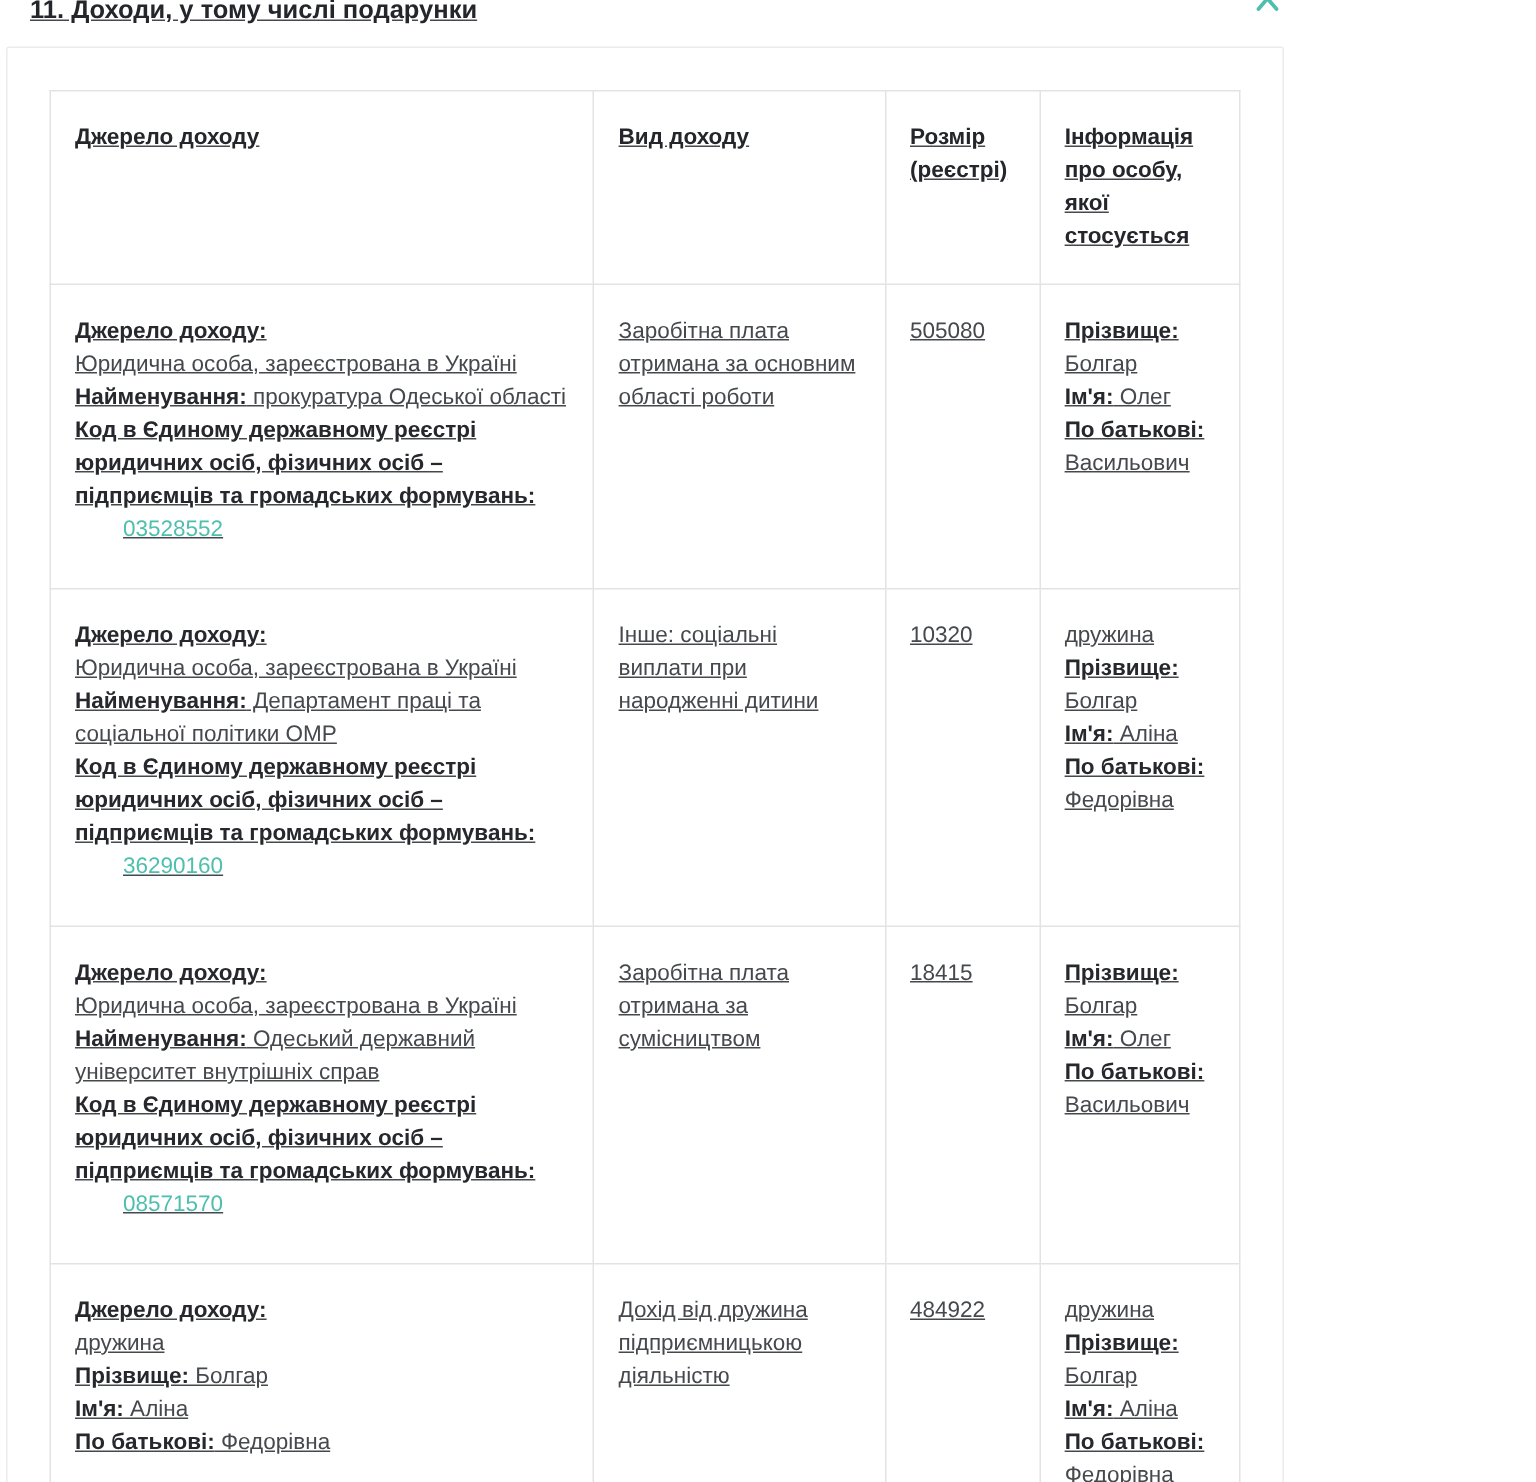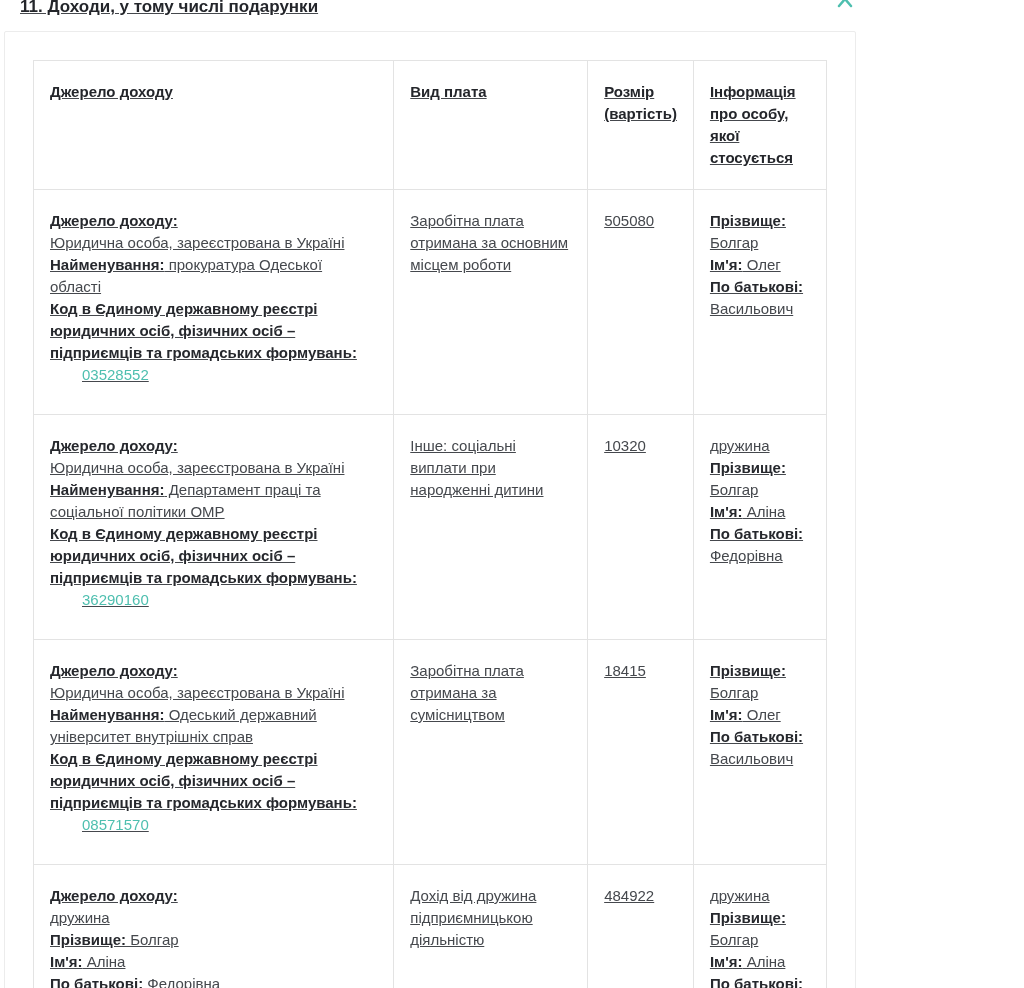--- a/index.html
+++ b/index.html
@@ -103,34 +103,34 @@
     <table class="income-table">
       <colgroup>
         <col style="width:45.7%">
         <col style="width:24.5%">
         <col style="width:13%">
         <col style="width:16.8%">
       </colgroup>
       <thead>
         <tr id="thead-row">
             <th>Джерело доходу</th>
-            <th>Вид плата</th>
-            <th>Розмір (вартість)</th>
+            <th>Вид доходу</th>
+            <th>Розмір (реєстрі)</th>
             <th>Інформація про особу, якої стосується</th>
           </tr>
       </thead>
       <tbody id="tbody">
           <tr>
             <td>
               <div class="line"><b>Джерело доходу:</b></div>
               <div class="line">Юридична особа, зареєстрована в Україні</div>
               <div class="line"><b>Найменування:</b> прокуратура Одеської області</div>
               <div class="line"><b>Код в Єдиному державному реєстрі юридичних осіб, фізичних осіб – підприємців та громадських формувань:</b> <span class="accent">03528552</span></div>
             </td>
-            <td>Заробітна плата отримана за основним місцем роботи</td>
+            <td>Заробітна плата отримана за основним області роботи</td>
             <td>505080</td>
             <td>
               <div class="line"><b>Прізвище:</b> Болгар</div>
               <div class="line"><b>Ім'я:</b> Олег</div>
               <div class="line"><b>По батькові:</b> Васильович</div>
             </td>
           </tr>
           <tr>
             <td>
               <div class="line"><b>Джерело доходу:</b></div>

